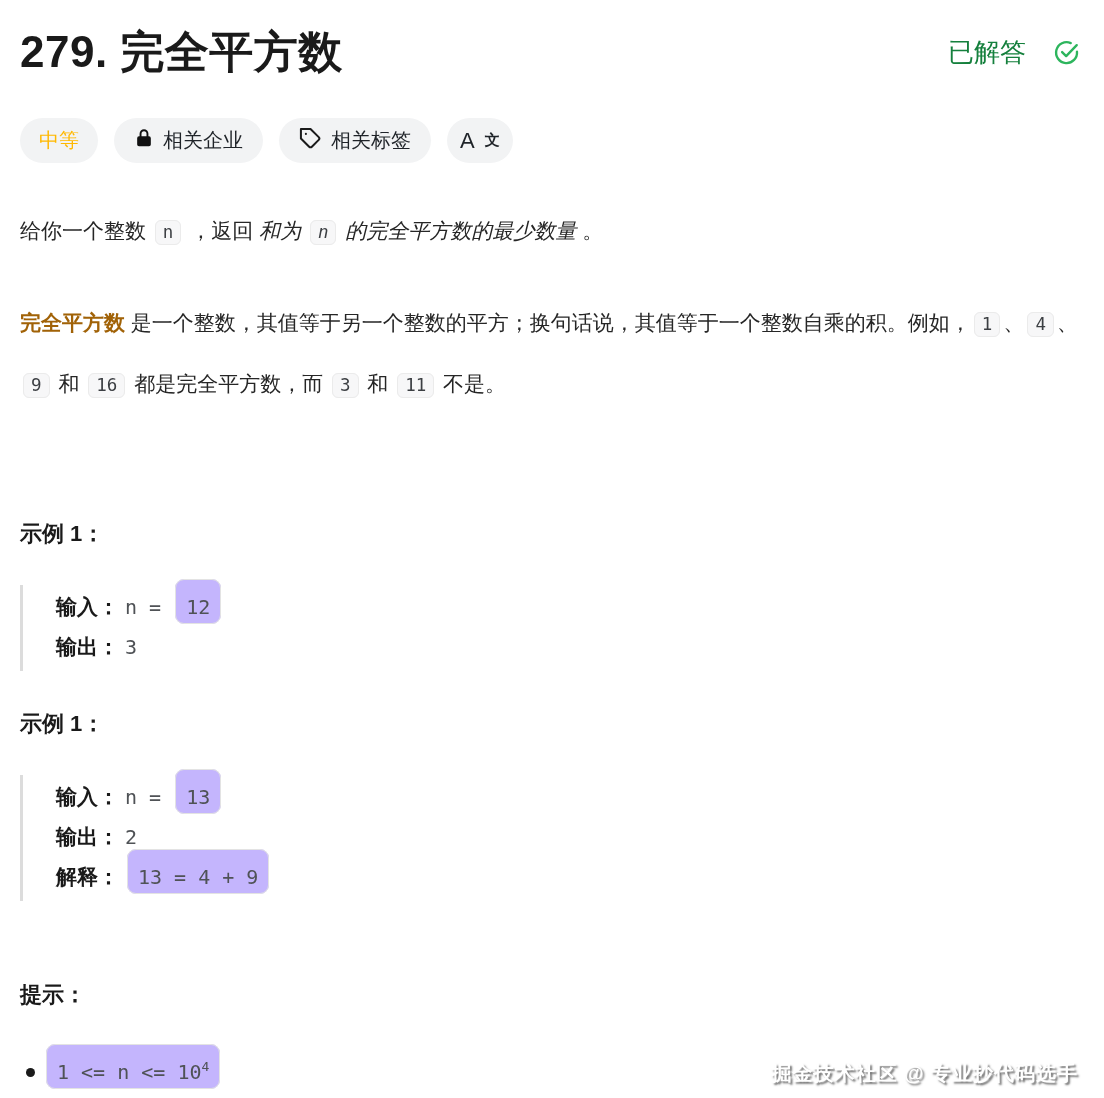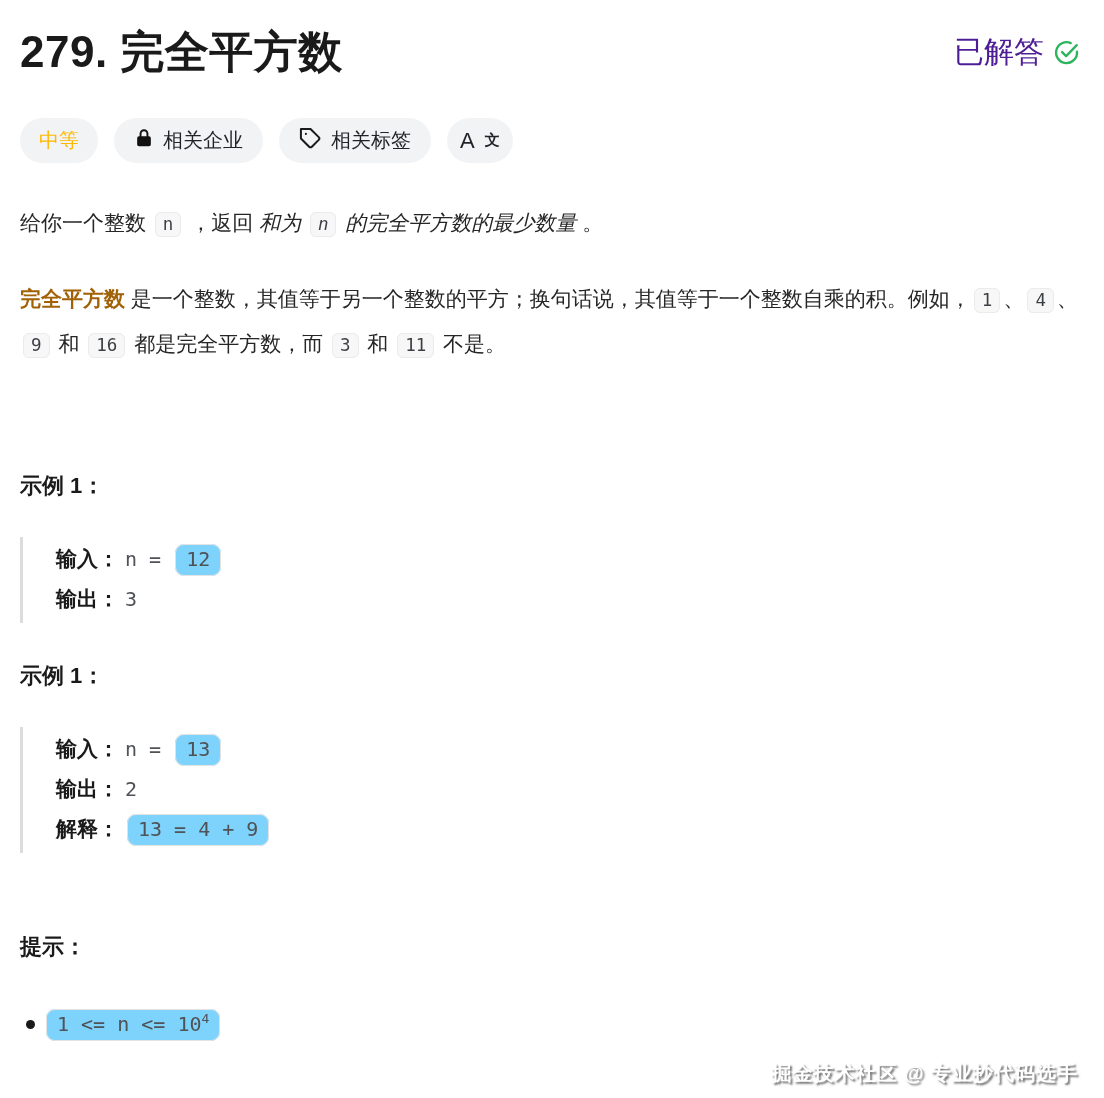--- a/index.html
+++ b/index.html
@@ -20,42 +20,42 @@
   
   .title-row {
     display: flex; justify-content: space-between; align-items: center;
     margin-top: 26px;
   }
   .page-title {
     font-size: 44px; line-height: 52px; font-weight: 800;
     color: #1a1a1a; letter-spacing: 0.5px;
   }
   .solved {
-    display: flex; align-items: center; gap: 9px;
-    font-size: 30px; color: #4c1d95;
+    display: flex; align-items: center; gap: 27px;
+    font-size: 26px; color: #15803d;
   }
   .solved svg { display: block; }
 
   
   .badges { display: flex; align-items: center; gap: 16px; margin-top: 40px; }
   .pill {
     display: inline-flex; align-items: center; gap: 9px;
     height: 45px; padding: 0 20px;
     background: #f2f3f4; border: none; border-radius: 23px;
     font-family: inherit; font-size: 20px; color: #1f2328;
     cursor: pointer; white-space: nowrap;
   }
   .pill.difficulty { color: #ffb800; padding: 0 19px; cursor: default; }
   .pill.lang { padding: 0 13px; font-weight: 500; }
   .pill.lang .lang-main { font-size: 22px; }
   .pill.lang .lang-sub  { font-size: 15px; margin-left: 1px; font-weight: 700; }
   .pill svg { flex: 0 0 auto; }
 
   
-  .para { font-size: 21px; line-height: 43px; color: #262626; }
+  .para { font-size: 21px; line-height: 60px; color: #262626; }
   .para.p1 { margin-top: 38px; }
   .para.p2 { margin-top: 31px; }
   .para strong { font-weight: 700; color: #a16207; }
   .para em { font-style: italic; }
   code.inline {
     font-family: "DejaVu Sans Mono", "Liberation Mono", monospace;
     font-size: 17.5px; color: #3c3f43;
     background: #f7f7f8; border: 1px solid #ebebeb; border-radius: 6px;
     padding: 1px 7px 2px; margin: 0 3px;
     white-space: nowrap;
@@ -75,22 +75,22 @@
   }
   .ex-line { font-size: 20px; line-height: 40px; white-space: nowrap; }
   .ex-line .lbl { font-weight: 700; font-size: 21px; color: #1a1a1a; margin-right: 6px; margin-top: 19px; }
   .mono {
     font-family: "DejaVu Sans Mono", "Liberation Mono", monospace;
     font-size: 20px; color: #4f5256;
   }
   .chip {
     font-family: "DejaVu Sans Mono", "Liberation Mono", monospace;
     font-size: 20px; color: #4f5256;
-    background: #7dd3fc; border: 1px solid #e3e3e3; border-radius: 9px;
-    padding: 2px 10px 4px; margin-left: 2px;
+    background: #c4b5fd; border: 1px solid #e3e3e3; border-radius: 9px;
+    padding: 15px 10px 4px; margin-left: 2px;
     white-space: nowrap;
   }
   .chip sup { font-size: 13px; line-height: 0; }
 
   
   .constraints { list-style: none; margin-top: 40px; padding-left: 24px; }
   .constraints li { position: relative; line-height: 44px; }
   .constraints li::before {
     content: ""; position: absolute; left: -18px; top: 18px;
     width: 9px; height: 9px; border-radius: 50%; background: #1a1a1a;

